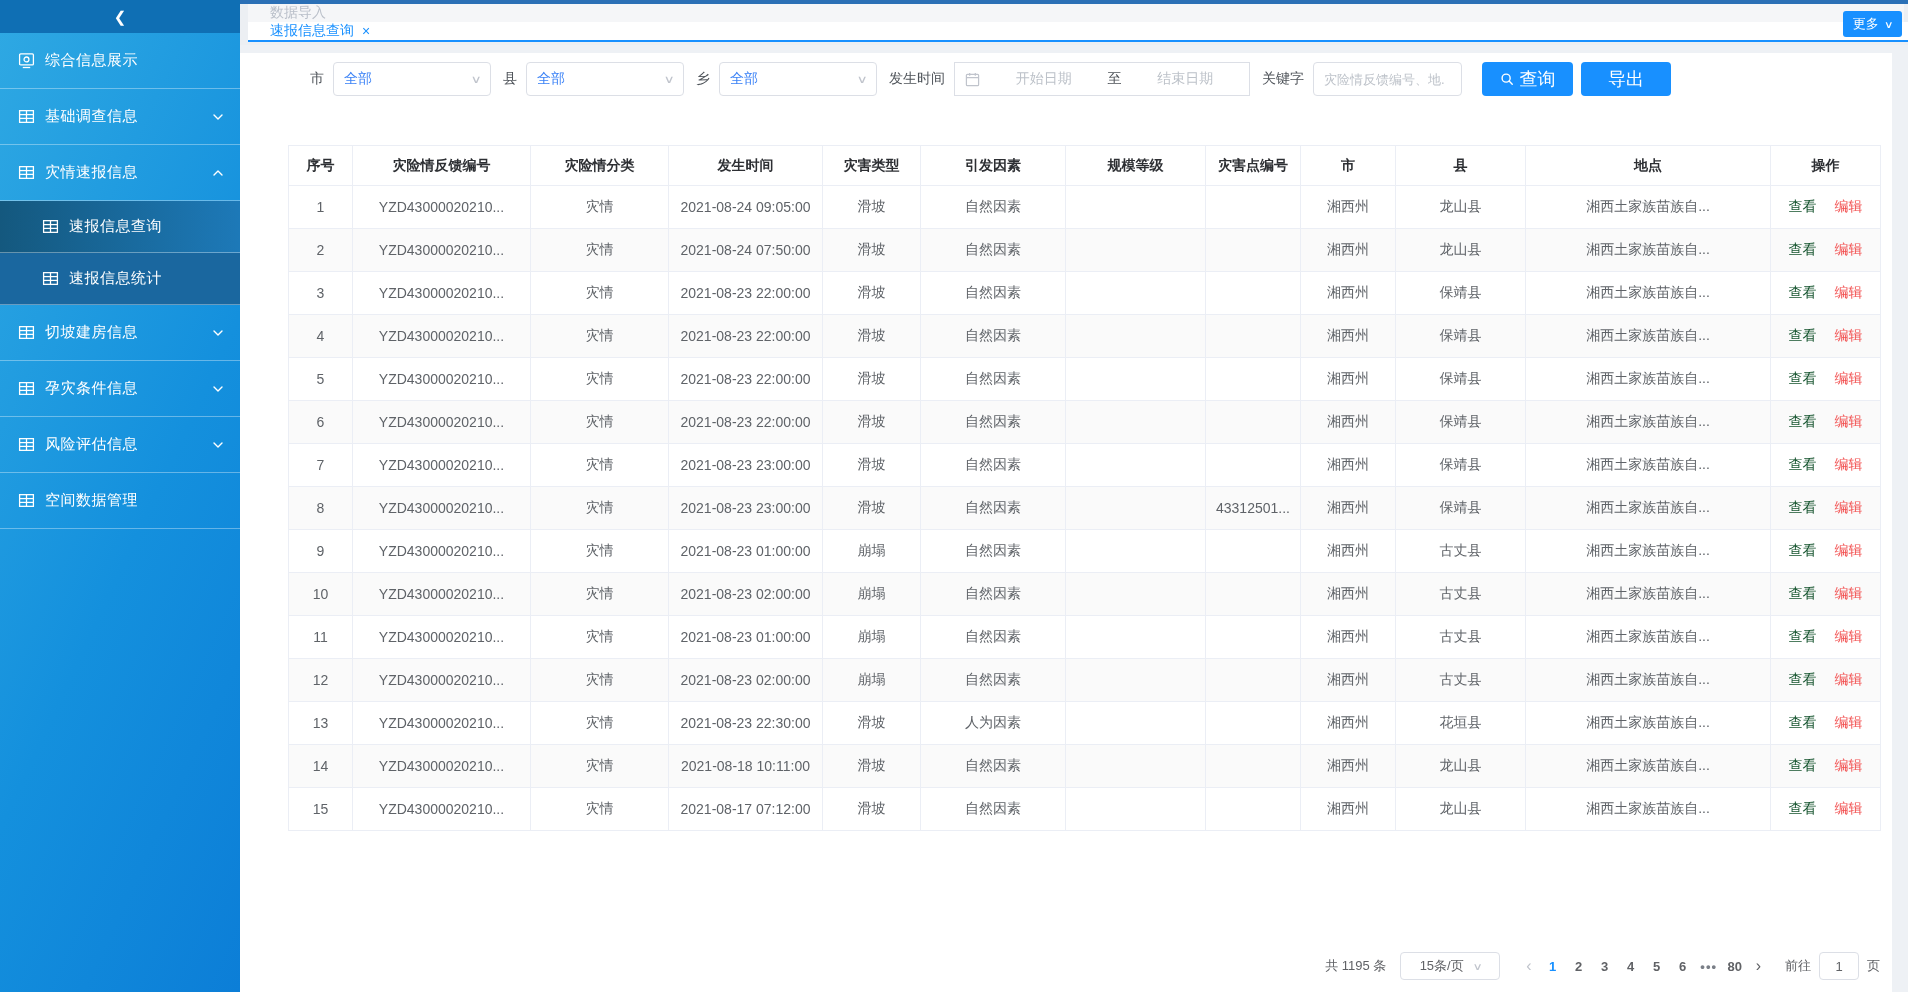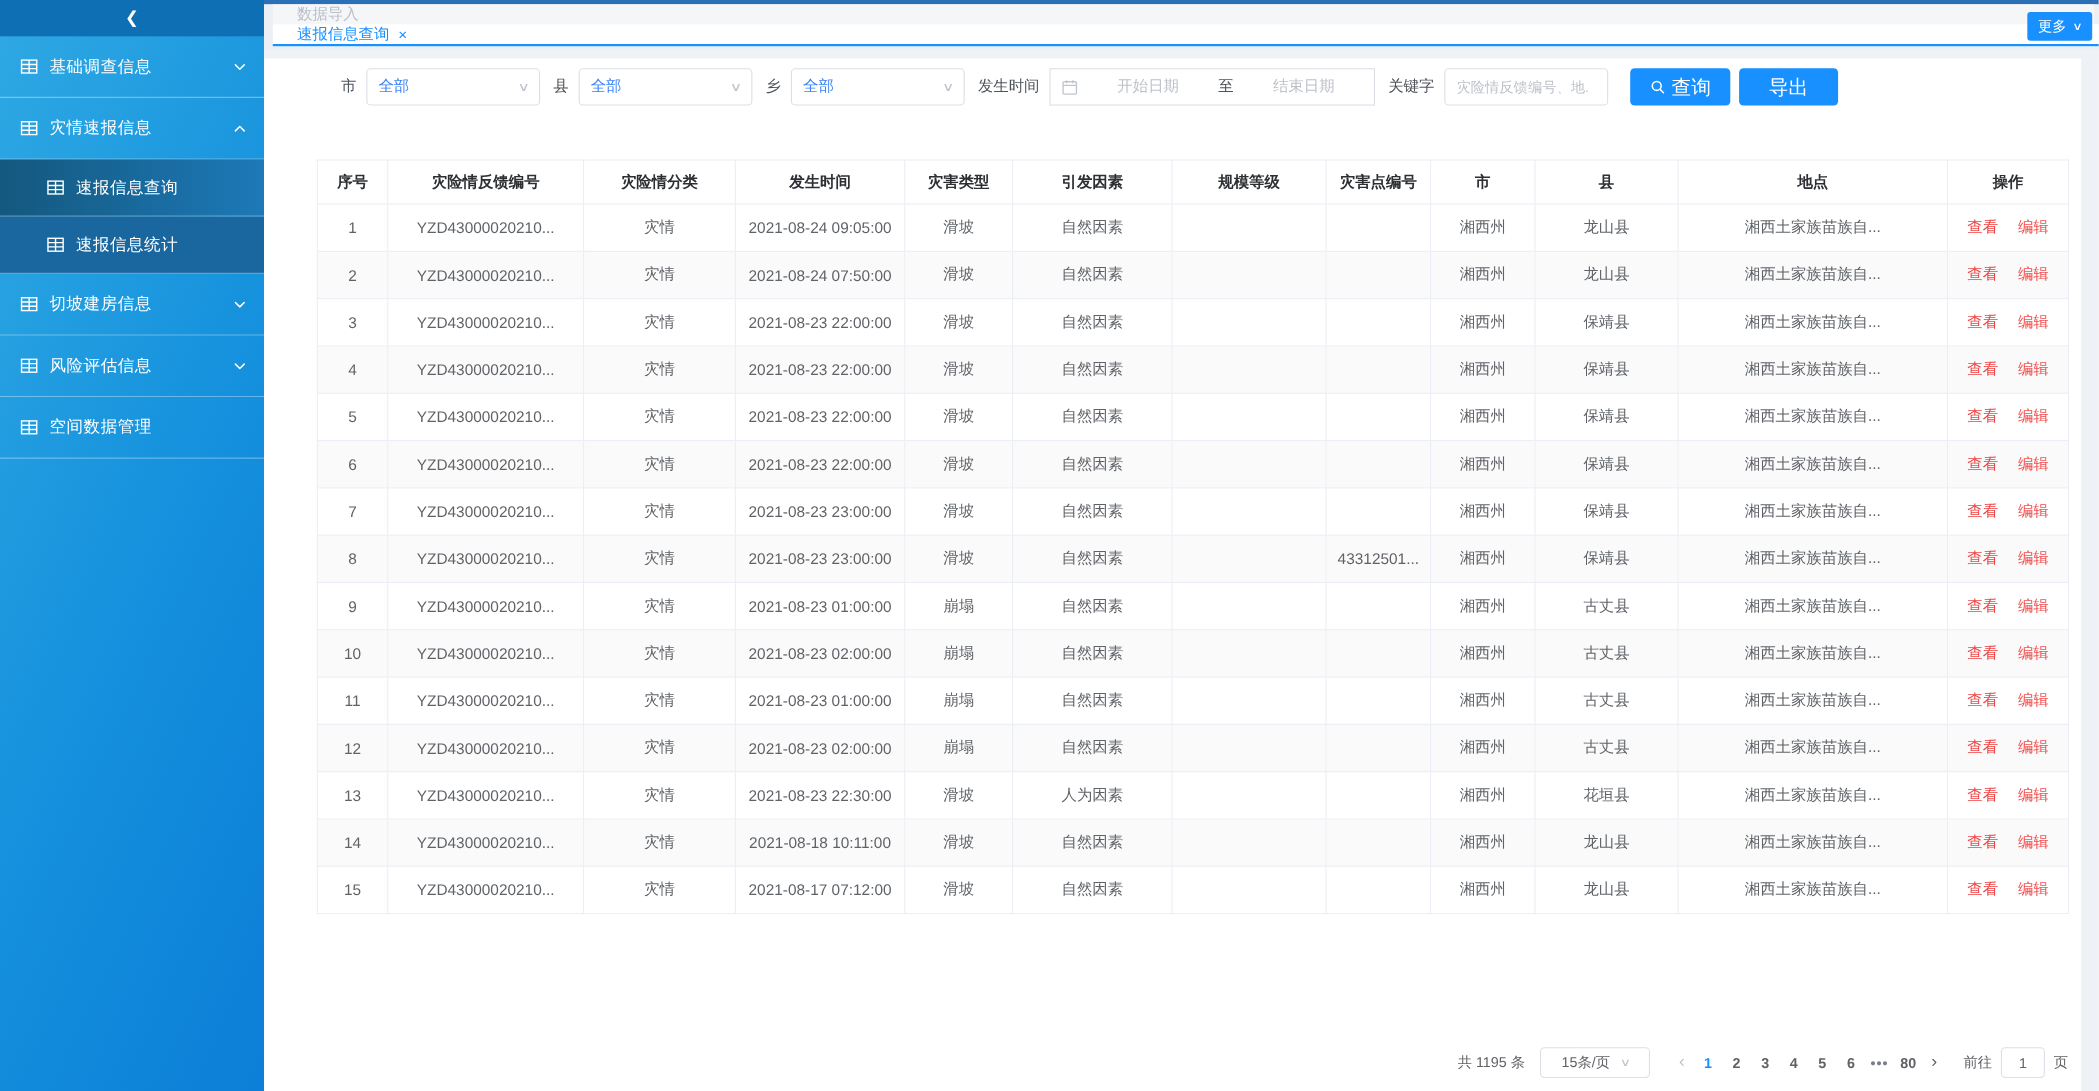--- a/index.html
+++ b/index.html
@@ -59,21 +59,21 @@
   .mag-icon { width:14px; height:14px; display:inline-flex; }
 
   
   .tablewrap { position:absolute; left:48px; top:92px; }
   table { border-collapse:collapse; table-layout:fixed; width:1592px; font-size:14px; }
   th, td { border:1px solid #ebeef5; text-align:center; overflow:hidden; white-space:nowrap; }
   th { height:40px; color:#2d2f33; font-weight:bold; background:#fff; }
   td { height:43px; color:#5f6368; }
   tbody tr:nth-child(even) td { background:#fafafa; }
   .link { cursor:pointer; text-decoration:none; }
-  .link.view { color:#ef4444; margin-right:18px; }
+  .link.view { color:#14532d; margin-right:18px; }
   .link.edit { color:#f24f4f; }
 
   
   .pagination { position:absolute; right:12px; bottom:12px; display:flex; align-items:center; font-size:13px; color:#606266; }
   .total { margin-right:14px; }
   .psize { width:100px; height:28px; border:1px solid #dcdfe6; border-radius:4px; display:flex; align-items:center;
            justify-content:center; gap:10px; margin-right:18px; cursor:pointer; }
   .psize .sel-arrow { font-size:10px; }
   .pnav { font-size:16px; padding:0 8px; cursor:pointer; }
   .pnav.prev { color:#c0c4cc; }
@@ -91,20 +91,30 @@
 <body>
 
 <div class="sidebar">
   <div class="sb-header">
     <span class="collapse">❮</span>
   </div>
   <div>
       <div class="menu-item">
         <span class="mi-icon">
           <svg viewBox="0 0 16 16">
+            <rect x="1.5" y="1.8" width="13" height="10.4" rx="1" fill="none" stroke="#fff" stroke-width="1.2"></rect>
+            <circle cx="8" cy="7" r="2.3" fill="none" stroke="#fff" stroke-width="1.2"></circle>
+            <line x1="4.5" y1="14.6" x2="11.5" y2="14.6" stroke="#fff" stroke-width="1.2"></line>
+          </svg>
+        </span>
+        <span class="mi-label">综合信息展示</span>
+      </div>
+      <div class="menu-item">
+        <span class="mi-icon">
+          <svg viewBox="0 0 16 16">
             <rect x="1.5" y="2.5" width="13" height="11" fill="none" stroke="#fff" stroke-width="1.2"></rect>
             <line x1="8" y1="2.5" x2="8" y2="13.5" stroke="#fff" stroke-width="1.2"></line>
             <line x1="1.5" y1="6.2" x2="14.5" y2="6.2" stroke="#fff" stroke-width="1.2"></line>
             <line x1="1.5" y1="9.8" x2="14.5" y2="9.8" stroke="#fff" stroke-width="1.2"></line>
           </svg>
         </span>
         <span class="mi-label">基础调查信息</span>
         <span class="mi-chevron">
           <svg viewBox="0 0 12 12">
             <polyline points="2,4 6,8 10,4" fill="none" stroke="#fff" stroke-width="1.4" stroke-linecap="round" stroke-linejoin="round"></polyline>
@@ -152,20 +162,36 @@
       <div class="menu-item">
         <span class="mi-icon">
           <svg viewBox="0 0 16 16">
             <rect x="1.5" y="2.5" width="13" height="11" fill="none" stroke="#fff" stroke-width="1.2"></rect>
             <line x1="8" y1="2.5" x2="8" y2="13.5" stroke="#fff" stroke-width="1.2"></line>
             <line x1="1.5" y1="6.2" x2="14.5" y2="6.2" stroke="#fff" stroke-width="1.2"></line>
             <line x1="1.5" y1="9.8" x2="14.5" y2="9.8" stroke="#fff" stroke-width="1.2"></line>
           </svg>
         </span>
         <span class="mi-label">切坡建房信息</span>
+        <span class="mi-chevron">
+          <svg viewBox="0 0 12 12">
+            <polyline points="2,4 6,8 10,4" fill="none" stroke="#fff" stroke-width="1.4" stroke-linecap="round" stroke-linejoin="round"></polyline>
+          </svg>
+        </span>
+      </div>
+      <div class="menu-item">
+        <span class="mi-icon">
+          <svg viewBox="0 0 16 16">
+            <rect x="1.5" y="2.5" width="13" height="11" fill="none" stroke="#fff" stroke-width="1.2"></rect>
+            <line x1="8" y1="2.5" x2="8" y2="13.5" stroke="#fff" stroke-width="1.2"></line>
+            <line x1="1.5" y1="6.2" x2="14.5" y2="6.2" stroke="#fff" stroke-width="1.2"></line>
+            <line x1="1.5" y1="9.8" x2="14.5" y2="9.8" stroke="#fff" stroke-width="1.2"></line>
+          </svg>
+        </span>
+        <span class="mi-label">孕灾条件信息</span>
         <span class="mi-chevron">
           <svg viewBox="0 0 12 12">
             <polyline points="2,4 6,8 10,4" fill="none" stroke="#fff" stroke-width="1.4" stroke-linecap="round" stroke-linejoin="round"></polyline>
           </svg>
         </span>
       </div>
       <div class="menu-item">
         <span class="mi-icon">
           <svg viewBox="0 0 16 16">
             <rect x="1.5" y="2.5" width="13" height="11" fill="none" stroke="#fff" stroke-width="1.2"></rect>

